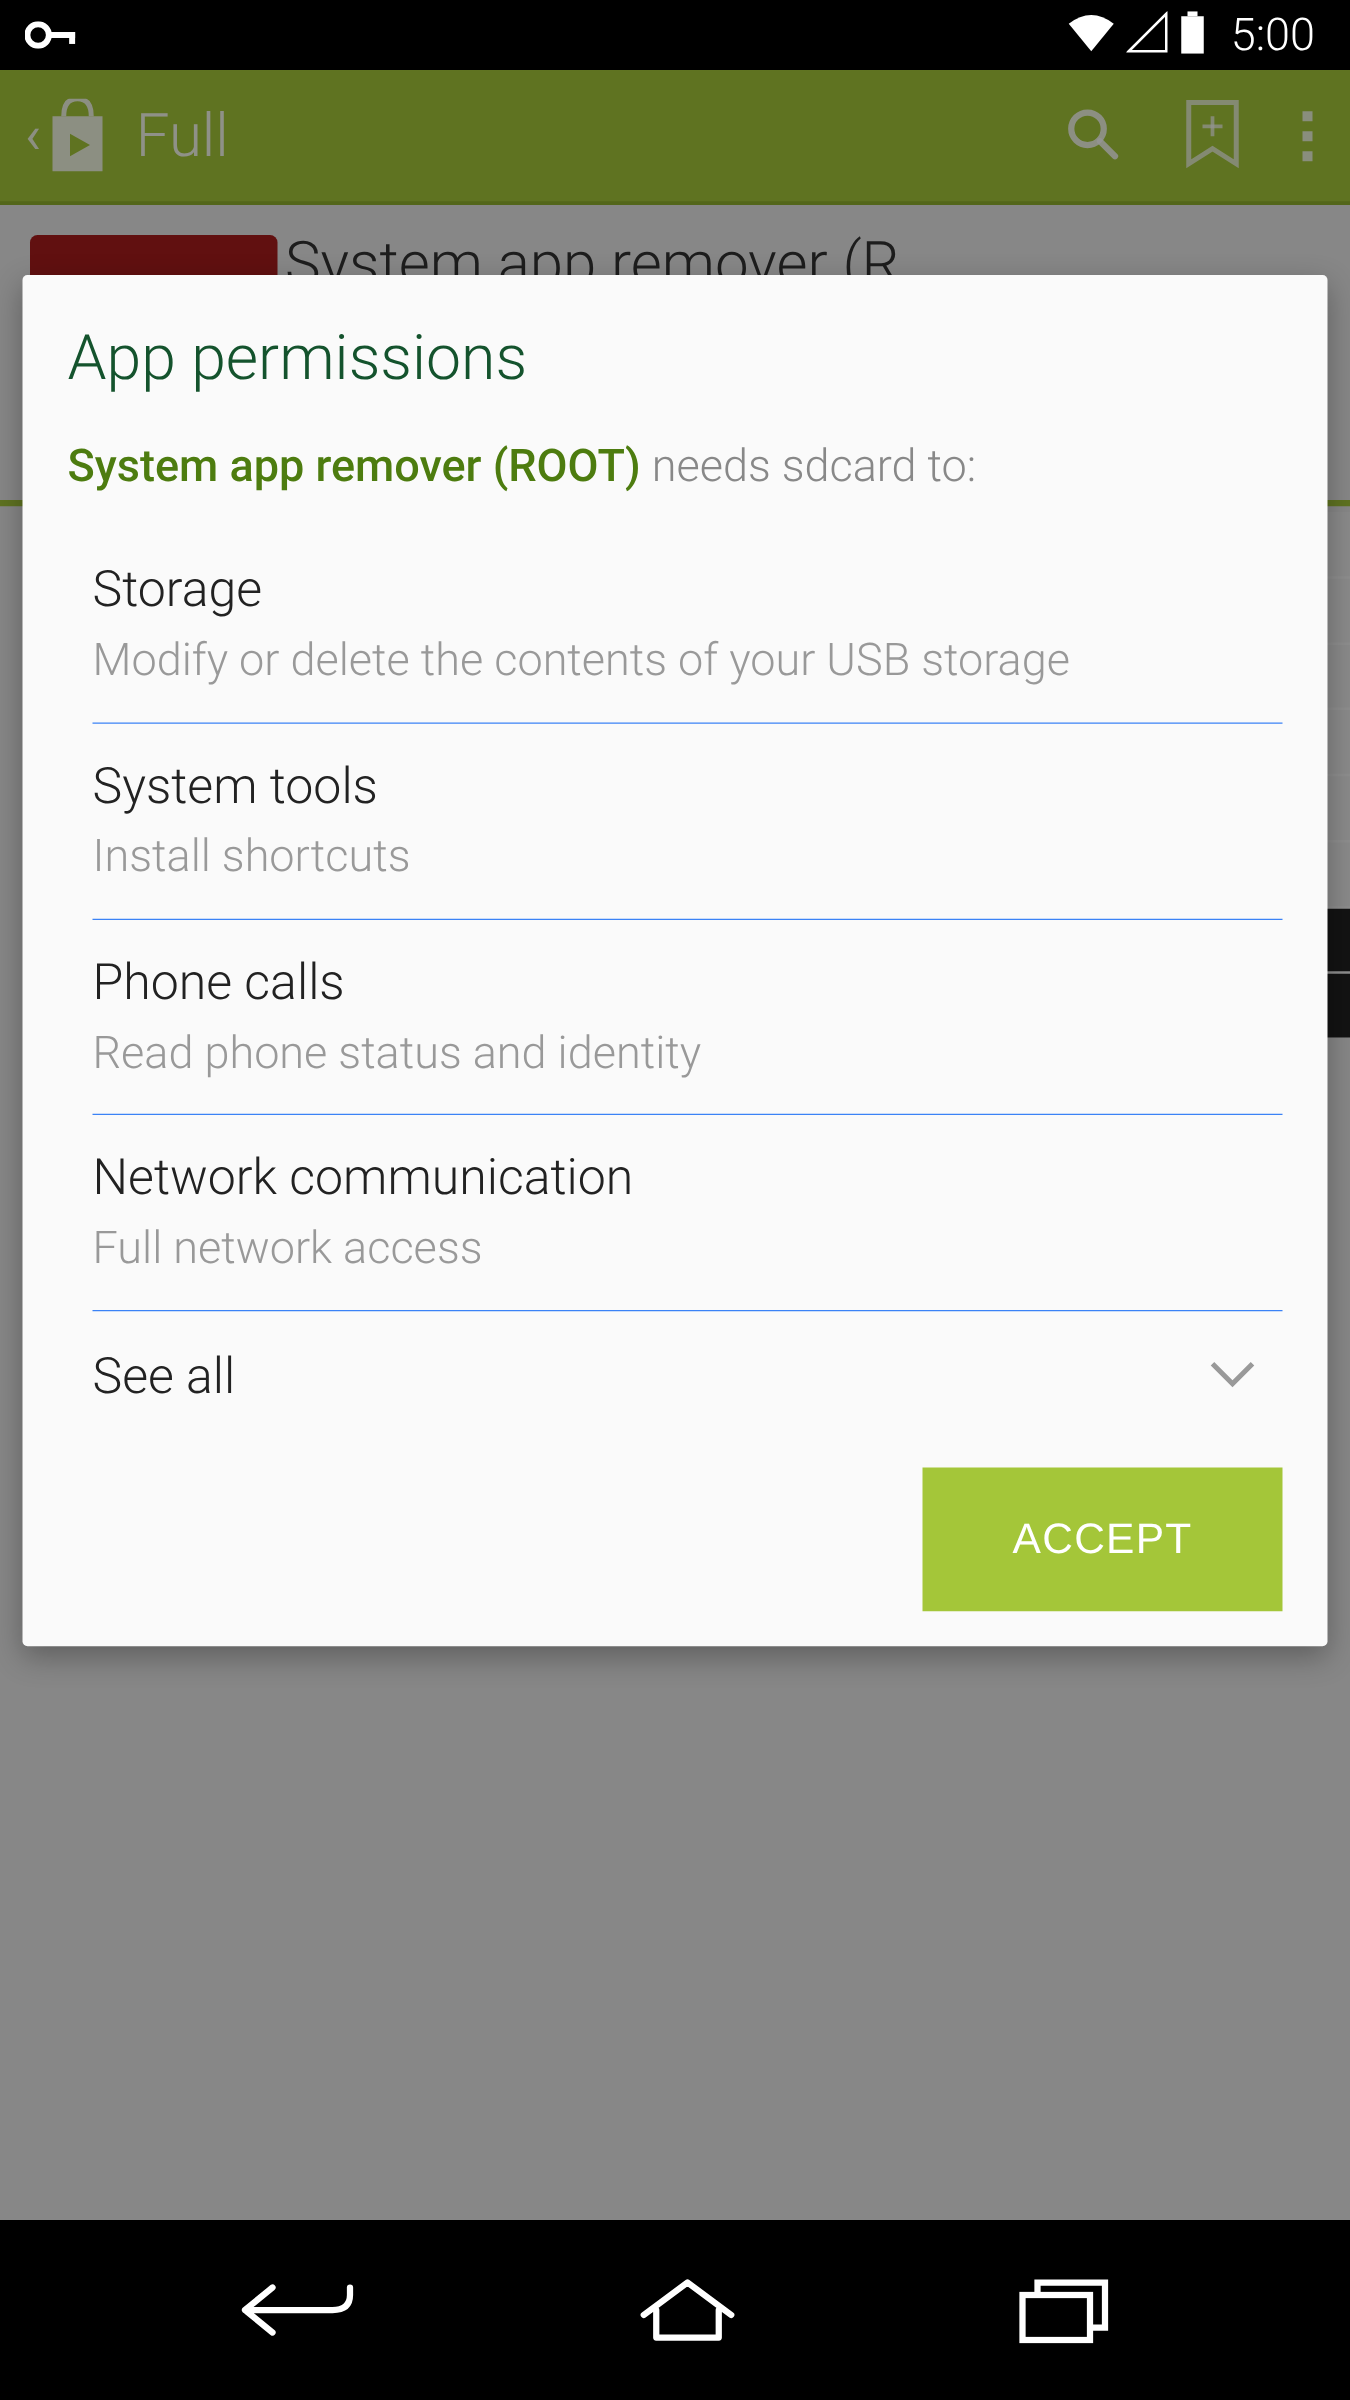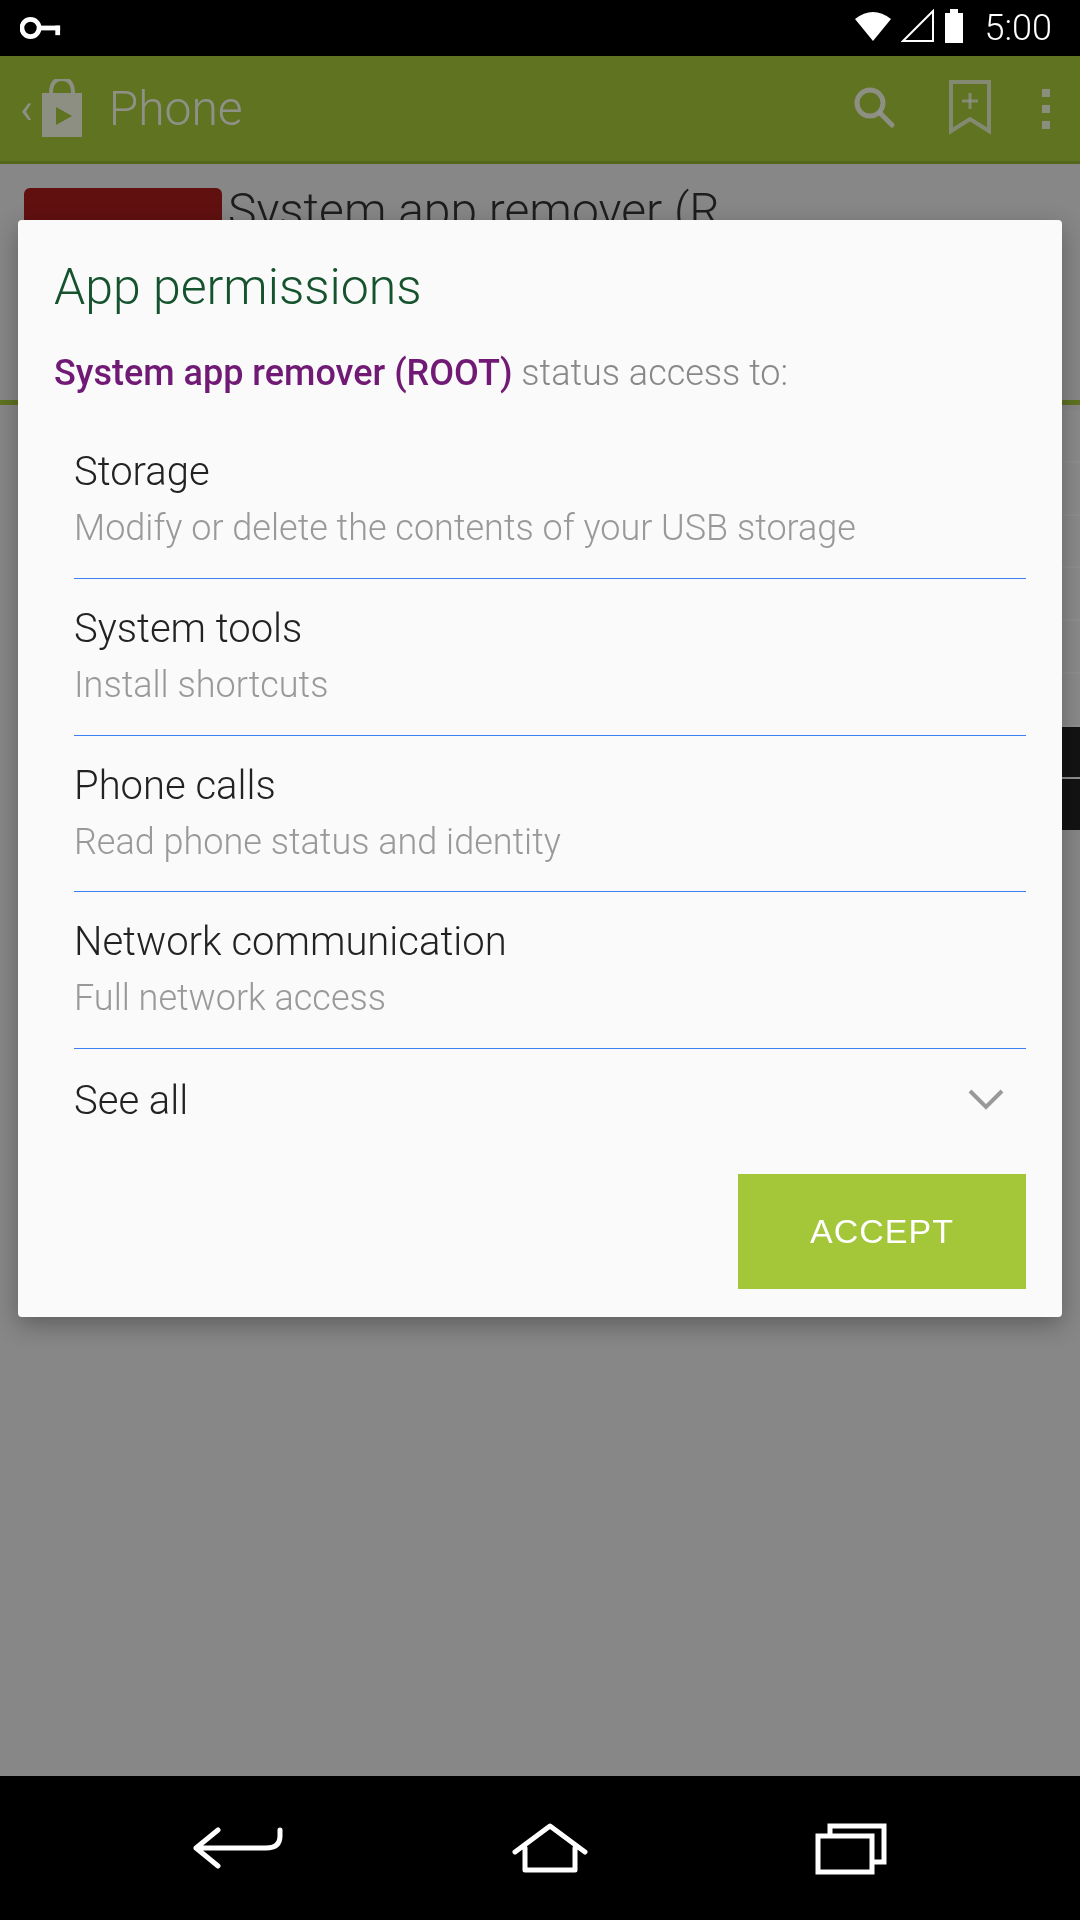--- a/index.html
+++ b/index.html
@@ -194,21 +194,21 @@
       margin-bottom: 36px;
     }
     .dialog-subtitle {
       font-size: 36px;
       font-weight: 300;
       color: #888;
       margin-bottom: 28px;
     }
     .dialog-subtitle .bold {
       font-weight: 500;
-      color: #701a75;
+      color: #4d7c0f;
     }
     
     .perm-list {
       padding-left: 20px;
     }
     .perm-item {
       padding: 26px 0 26px 0;
       border-bottom: 1px solid #3b82f6;
     }
     .perm-name {
@@ -312,21 +312,21 @@
 <div class="app-layer">
   <div class="action-bar">
     <span class="back-chevron">‹</span>
     <span class="play-bag">
       <svg width="50" height="60" viewBox="0 0 50 60">
         <path d="M5 14 L45 14 L45 58 L5 58 Z" fill="rgba(255,255,255,0.85)"></path>
         <path d="M14 14 Q14 0 25 0 Q36 0 36 14" fill="none" stroke="rgba(255,255,255,0.85)" stroke-width="4"></path>
         <path d="M19 28 L19 46 L35 37 Z" fill="#a4c639"></path>
       </svg>
     </span>
-    <span class="action-title">Phone</span>
+    <span class="action-title">Full</span>
     <div class="action-icons">
       <span class="search-icon">
         <svg width="48" height="48" viewBox="0 0 48 48">
           <circle cx="20" cy="20" r="13" fill="none" stroke="rgba(255,255,255,0.85)" stroke-width="5"></circle>
           <line x1="30" y1="30" x2="42" y2="42" stroke="rgba(255,255,255,0.85)" stroke-width="5" stroke-linecap="round"></line>
         </svg>
       </span>
       <span class="bookmark-icon">
         <svg width="44" height="56" viewBox="0 0 44 56">
           <path d="M3 3 L41 3 L41 52 L22 40 L3 52 Z" fill="none" stroke="rgba(255,255,255,0.7)" stroke-width="4"></path>
@@ -360,21 +360,21 @@
     </div>
     <div class="description-text">We provide not only system app remover, but also user app uninstaller, move app to sdcard, move app to phone, apk on sdcard scan/install/delete, rooting guide help.</div>
   </div>
 </div>
 
 <div class="scrim"></div>
 
 <div class="dialog">
   <div class="dialog-title">App permissions</div>
   <div class="dialog-subtitle">
-    <span class="bold">System app remover (ROOT)</span><span> status access to:</span>
+    <span class="bold">System app remover (ROOT)</span><span> needs sdcard to:</span>
   </div>
 
   <div class="perm-list">
     <div class="perm-item">
       <div class="perm-name">Storage</div>
       <div class="perm-desc">Modify or delete the contents of your USB storage</div>
     </div>
     <div class="perm-item">
       <div class="perm-name">System tools</div>
       <div class="perm-desc">Install shortcuts</div>

